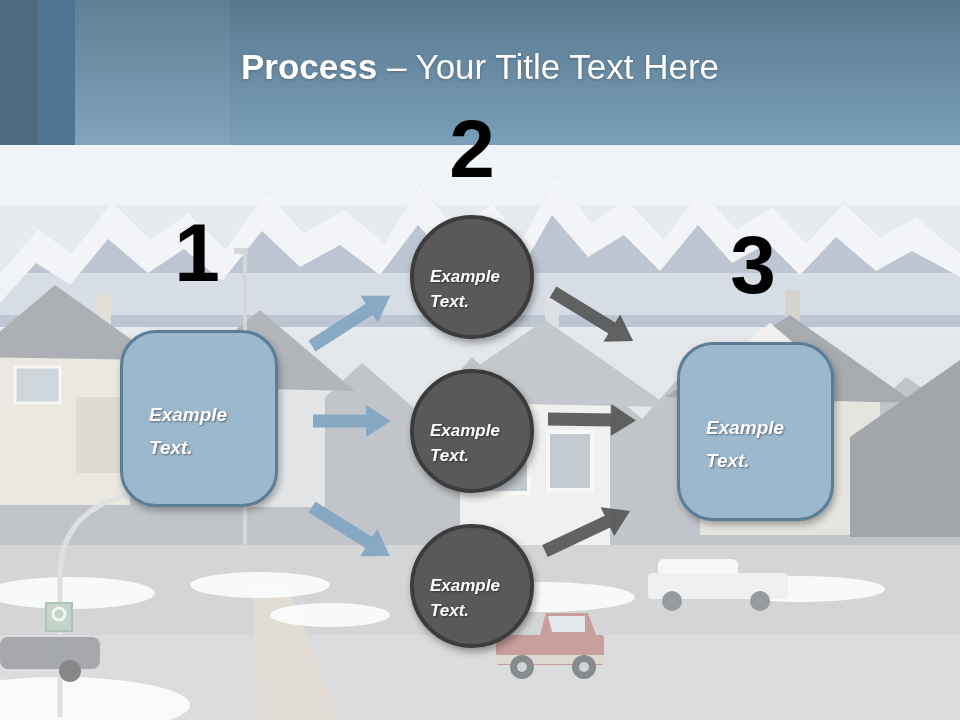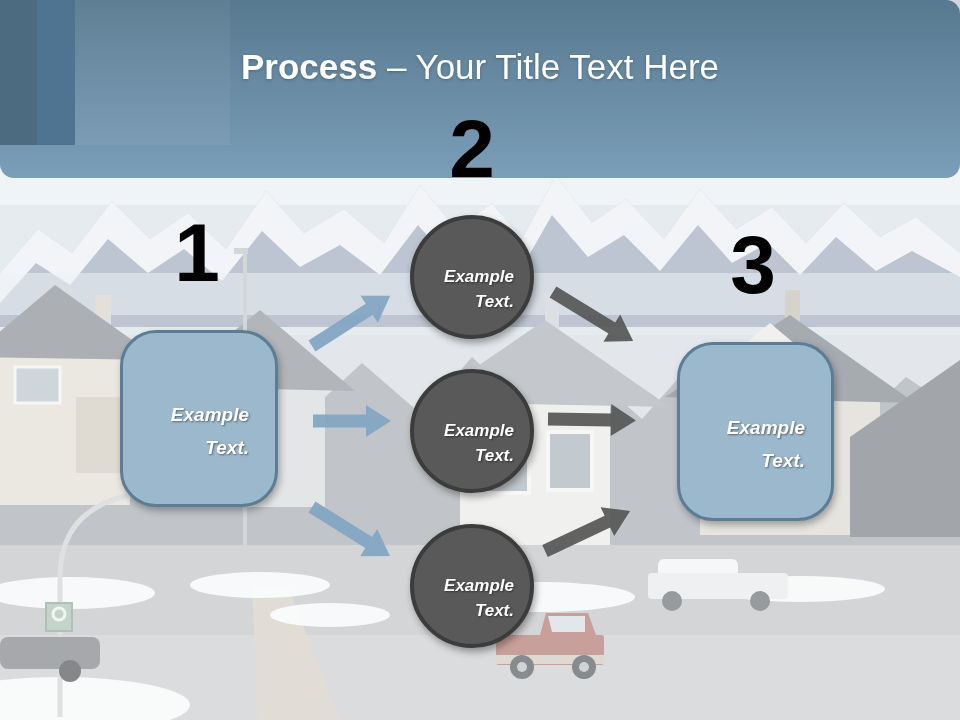--- a/index.html
+++ b/index.html
@@ -2,24 +2,23 @@
 <html style="--header-top: #57798f; --header-bottom: #7b9eb9; --stripe-dark: #4d6b80; --stripe-mid: #4f7492; --box-fill: #9cb8cd; --box-border: #5b7d95; --circle-fill: #595959; --circle-border: #3c3c3c; --arrow-blue: #84a6c3; --arrow-dark: #565656; --number-color: #000000; --title-color: #ffffff;"><head>
 <meta charset="utf-8">
 <style>
   html,body{margin:0;padding:0;background:#222;}
   .slide{
     position:relative;width:960px;height:720px;overflow:hidden;
     font-family:"Liberation Sans",sans-serif;background:#cfd6dd;
   }
   
   .header{
-    position:absolute;left:0;top:0;width:960px;height:178px;
+    position:absolute;left:0;top:0;width:960px;height:145px;
     background:linear-gradient(to bottom,var(--header-top),var(--header-bottom));
     z-index:3;
-    border-radius:14px;
   }
   .stripe{position:absolute;top:0;height:145px;}
   .stripe-1{left:0;width:37px;background:var(--stripe-dark);}
   .stripe-2{left:37px;width:38px;background:var(--stripe-mid);}
   .stripe-3{left:75px;width:155px;background:rgba(255,255,255,0.05);}
   .title{
     position:absolute;left:0;top:44px;width:960px;margin:0;
     text-align:center;font-size:35px;line-height:46px;font-weight:normal;
     color:var(--title-color);text-shadow:0 1px 3px rgba(0,0,0,0.25);
   }
@@ -46,21 +45,21 @@
   .pcircle{
     position:absolute;z-index:5;box-sizing:border-box;width:124px;height:124px;
     background:var(--circle-fill);border:4px solid var(--circle-border);
     border-radius:50%;display:flex;align-items:center;justify-content:center;
     box-shadow:2px 4px 7px rgba(30,30,30,0.4);
   }
   .circle-top{left:410px;top:215px;}
   .circle-mid{left:410px;top:369px;}
   .circle-bottom{left:410px;top:524px;}
   .shape-label{
-    color:#fff;font-weight:bold;font-style:italic;text-align:right;
+    color:#fff;font-weight:bold;font-style:italic;text-align:left;
     text-shadow:1px 1px 2px rgba(0,0,0,0.45);
     margin-top:25px;
   }
   .pbox .shape-label{font-size:19px;line-height:1.75;padding:0 26px;}
   .pcircle .shape-label{font-size:17px;line-height:1.45;padding:0 16px;}
   
   .arrows{position:absolute;left:0;top:0;width:960px;height:720px;z-index:4;pointer-events:none;}
 </style>
 </head>
 <body>

